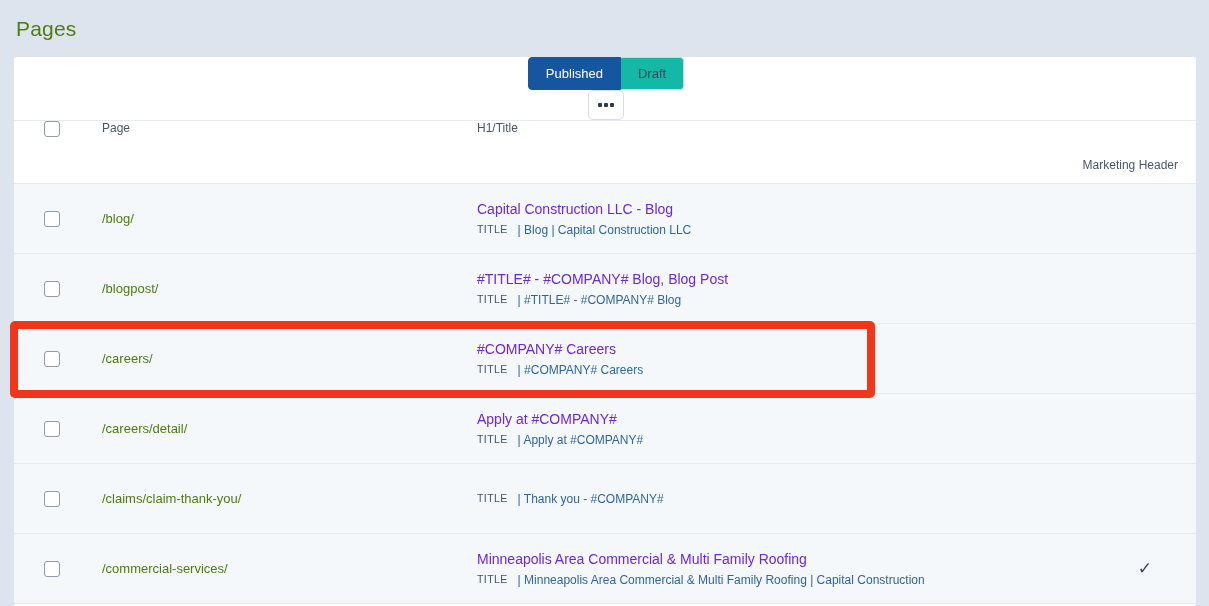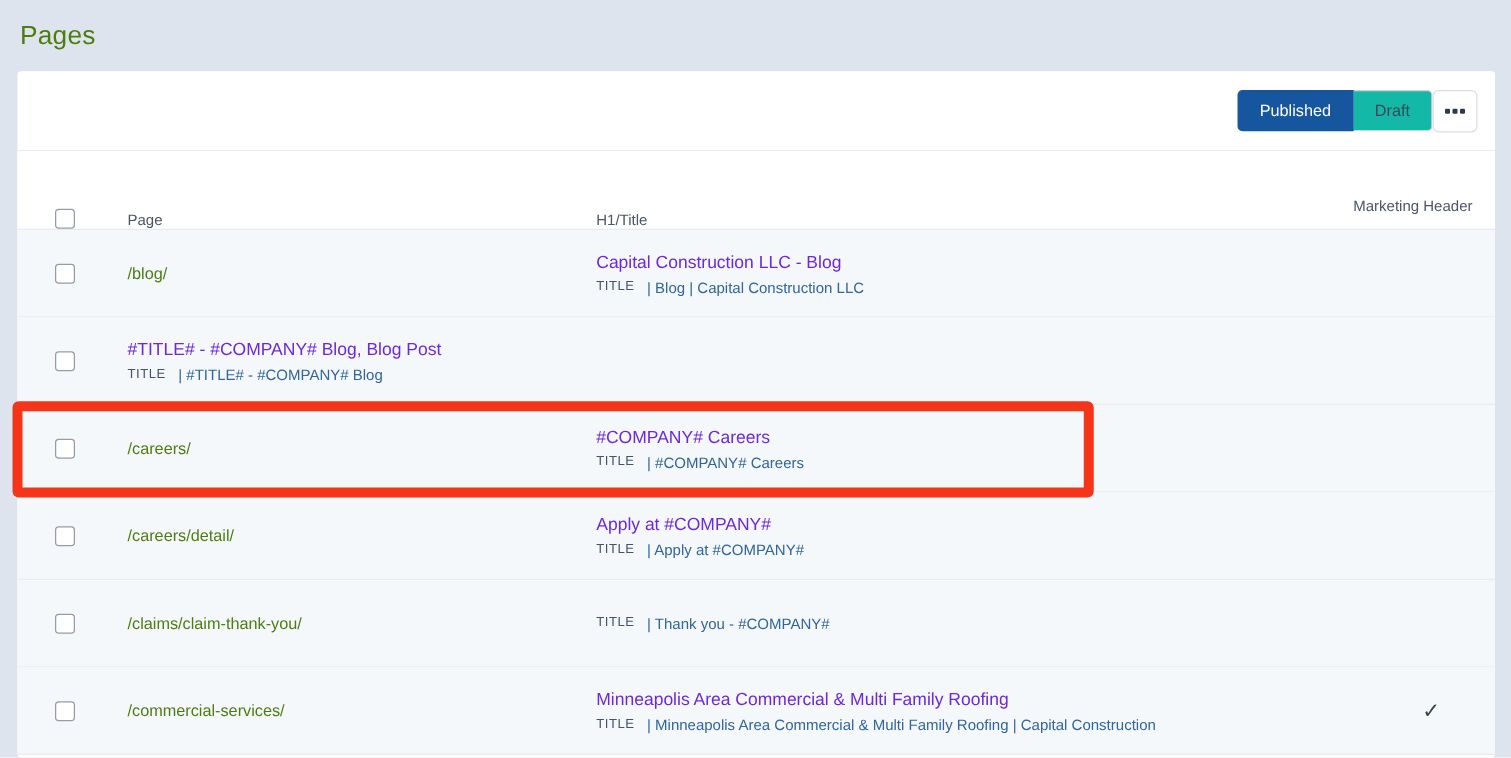--- a/index.html
+++ b/index.html
@@ -15,22 +15,22 @@
 
   
   .card {
     position: absolute; left: 14px; top: 57px; width: 1182px;
     background: #ffffff; border-radius: 3px;
     min-height: 549px;
   }
 
   
   .toolbar {
-    height: 64px; display: flex; align-items: center; justify-content: flex-end;
-    padding: 0 14px 0 16px; border-bottom: 1px solid #e7ebf0;
+    height: 64px; display: flex; align-items: center; justify-content: center;
+    padding: 0 14px 0 16px; border-bottom: 1px solid #e7ebf0; flex-direction: column;
   }
   .tabs { display: flex; }
   .tab {
     font-family: inherit; font-size: 13px; height: 33px; padding: 0 17px;
     background: #14b8a6; border: 1px solid #cdd4dd; color: #3c4858; cursor: pointer;
   }
   .tab.active {
     background: #15569f; border-color: #15569f; color: #ffffff; font-weight: 500;
   }
   .tab:first-child { border-radius: 4px 0 0 4px; }
@@ -38,21 +38,21 @@
   .more-btn {
     width: 36px; height: 34px; background: #fff; border: 1px solid #d9dee5;
     border-radius: 5px; cursor: pointer; display: flex; align-items: center; justify-content: center;
   }
   .dots { display: flex; gap: 2px; }
   .dots i { width: 4px; height: 4px; background: #2b3a4e; border-radius: 1px; display: block; }
 
   
   .thead, .row { display: flex; }
   .thead {
-    height: 63px; align-items: flex-end; background: #fff;
+    height: 63px; align-items: flex-start; background: #fff;
     border-bottom: 1px solid #e7ebf0; font-size: 12px; color: #4a5668;
   }
   .row {
     height: 70px; background: #f5f8fb; border-bottom: 1px solid #e7ebf0;
     position: relative;
   }
   .c-check { width: 88px; flex: 0 0 88px; display: flex; align-items: center; padding-left: 30px; }
   .c-page  { width: 375px; flex: 0 0 375px; display: flex; align-items: center; }
   .c-h1    { flex: 1 1 auto; display: flex; flex-direction: column; justify-content: center; gap: 5px; min-width: 0; }
   .c-mkt   { width: 160px; flex: 0 0 160px; display: flex; align-items: center; justify-content: flex-end; }
@@ -129,20 +129,23 @@
     <div class="c-mkt">
       
     </div>
 
   </div>
 
   <div class="row">
     <div class="c-check">
       <input type="checkbox" style="">
     </div>
+    <div class="c-page">
+      <a class="path">/blogpost/</a>
+    </div>
     <div class="c-h1">
       <a class="h1-link">#TITLE# - #COMPANY# Blog, Blog Post</a>
       <div class="sub">
         <span class="title-label">TITLE</span>
         <span class="title-value">| #TITLE# - #COMPANY# Blog</span>
       </div>
     </div>
     <div class="c-mkt">
       
     </div>

